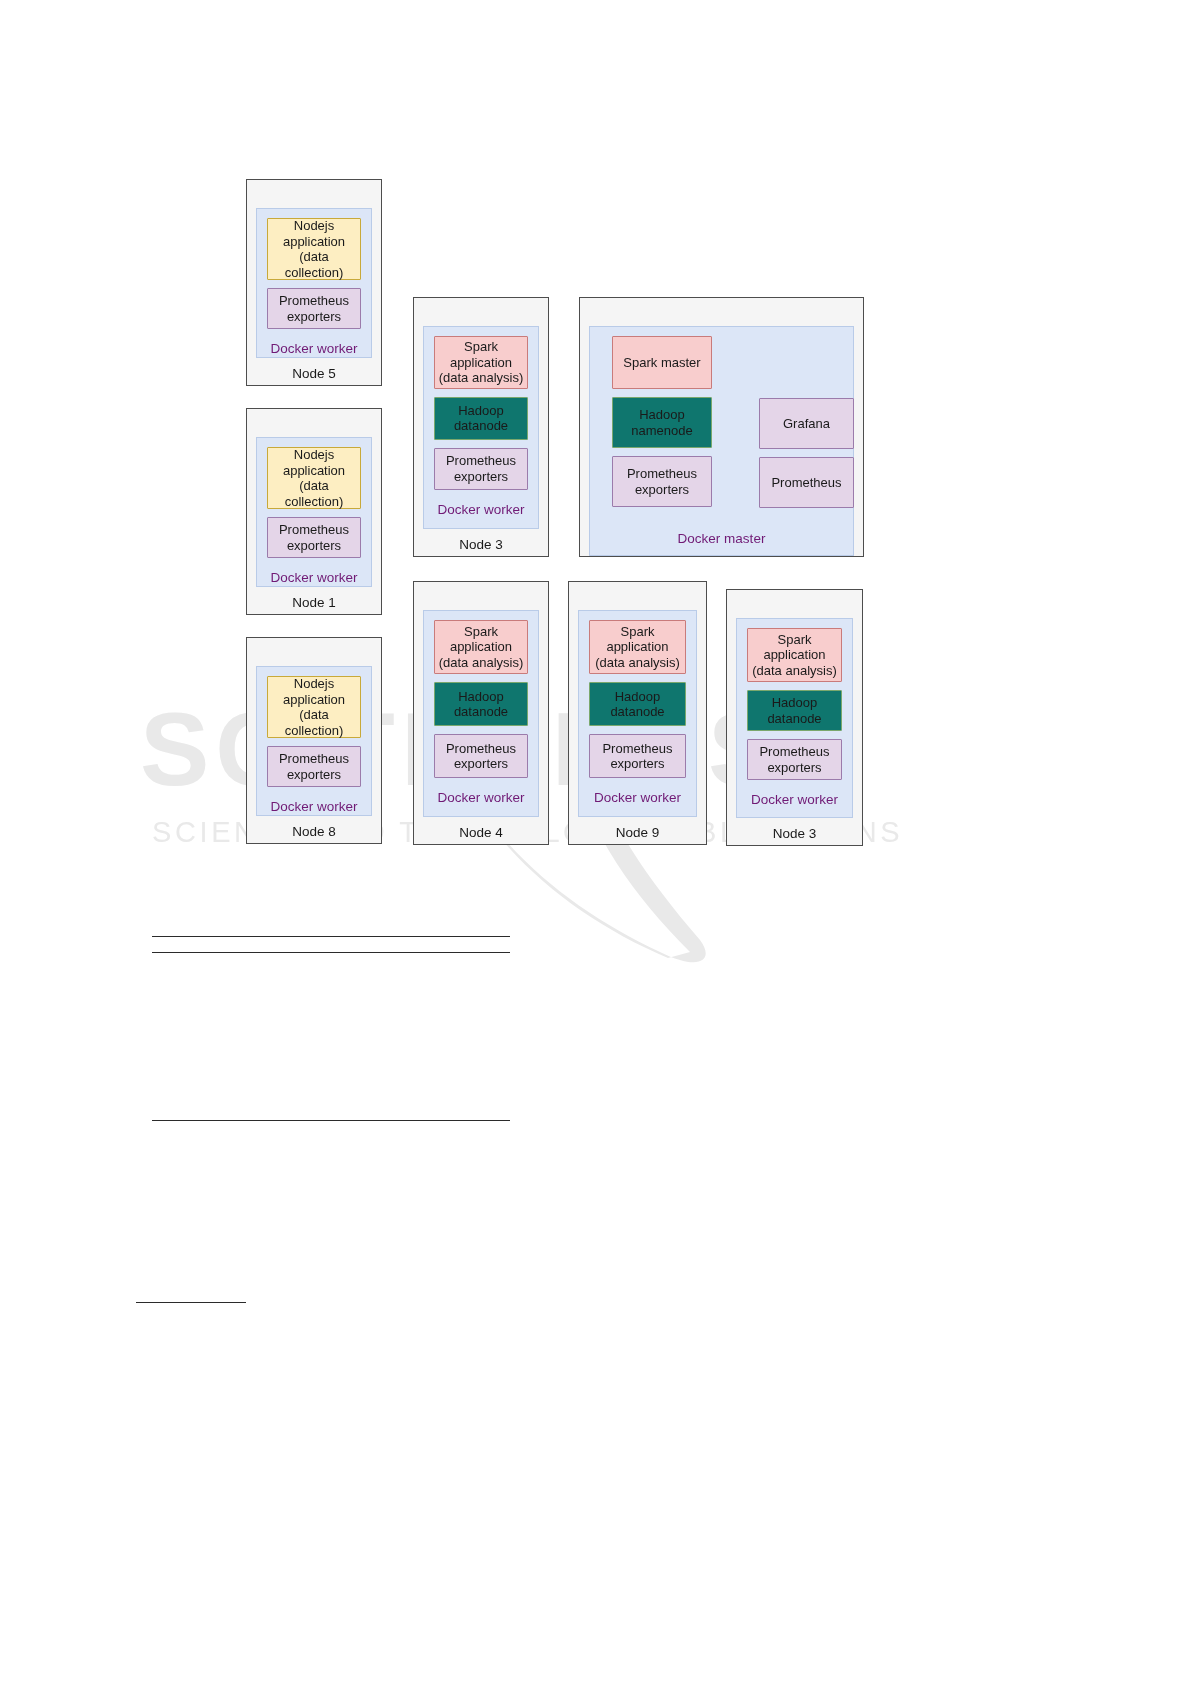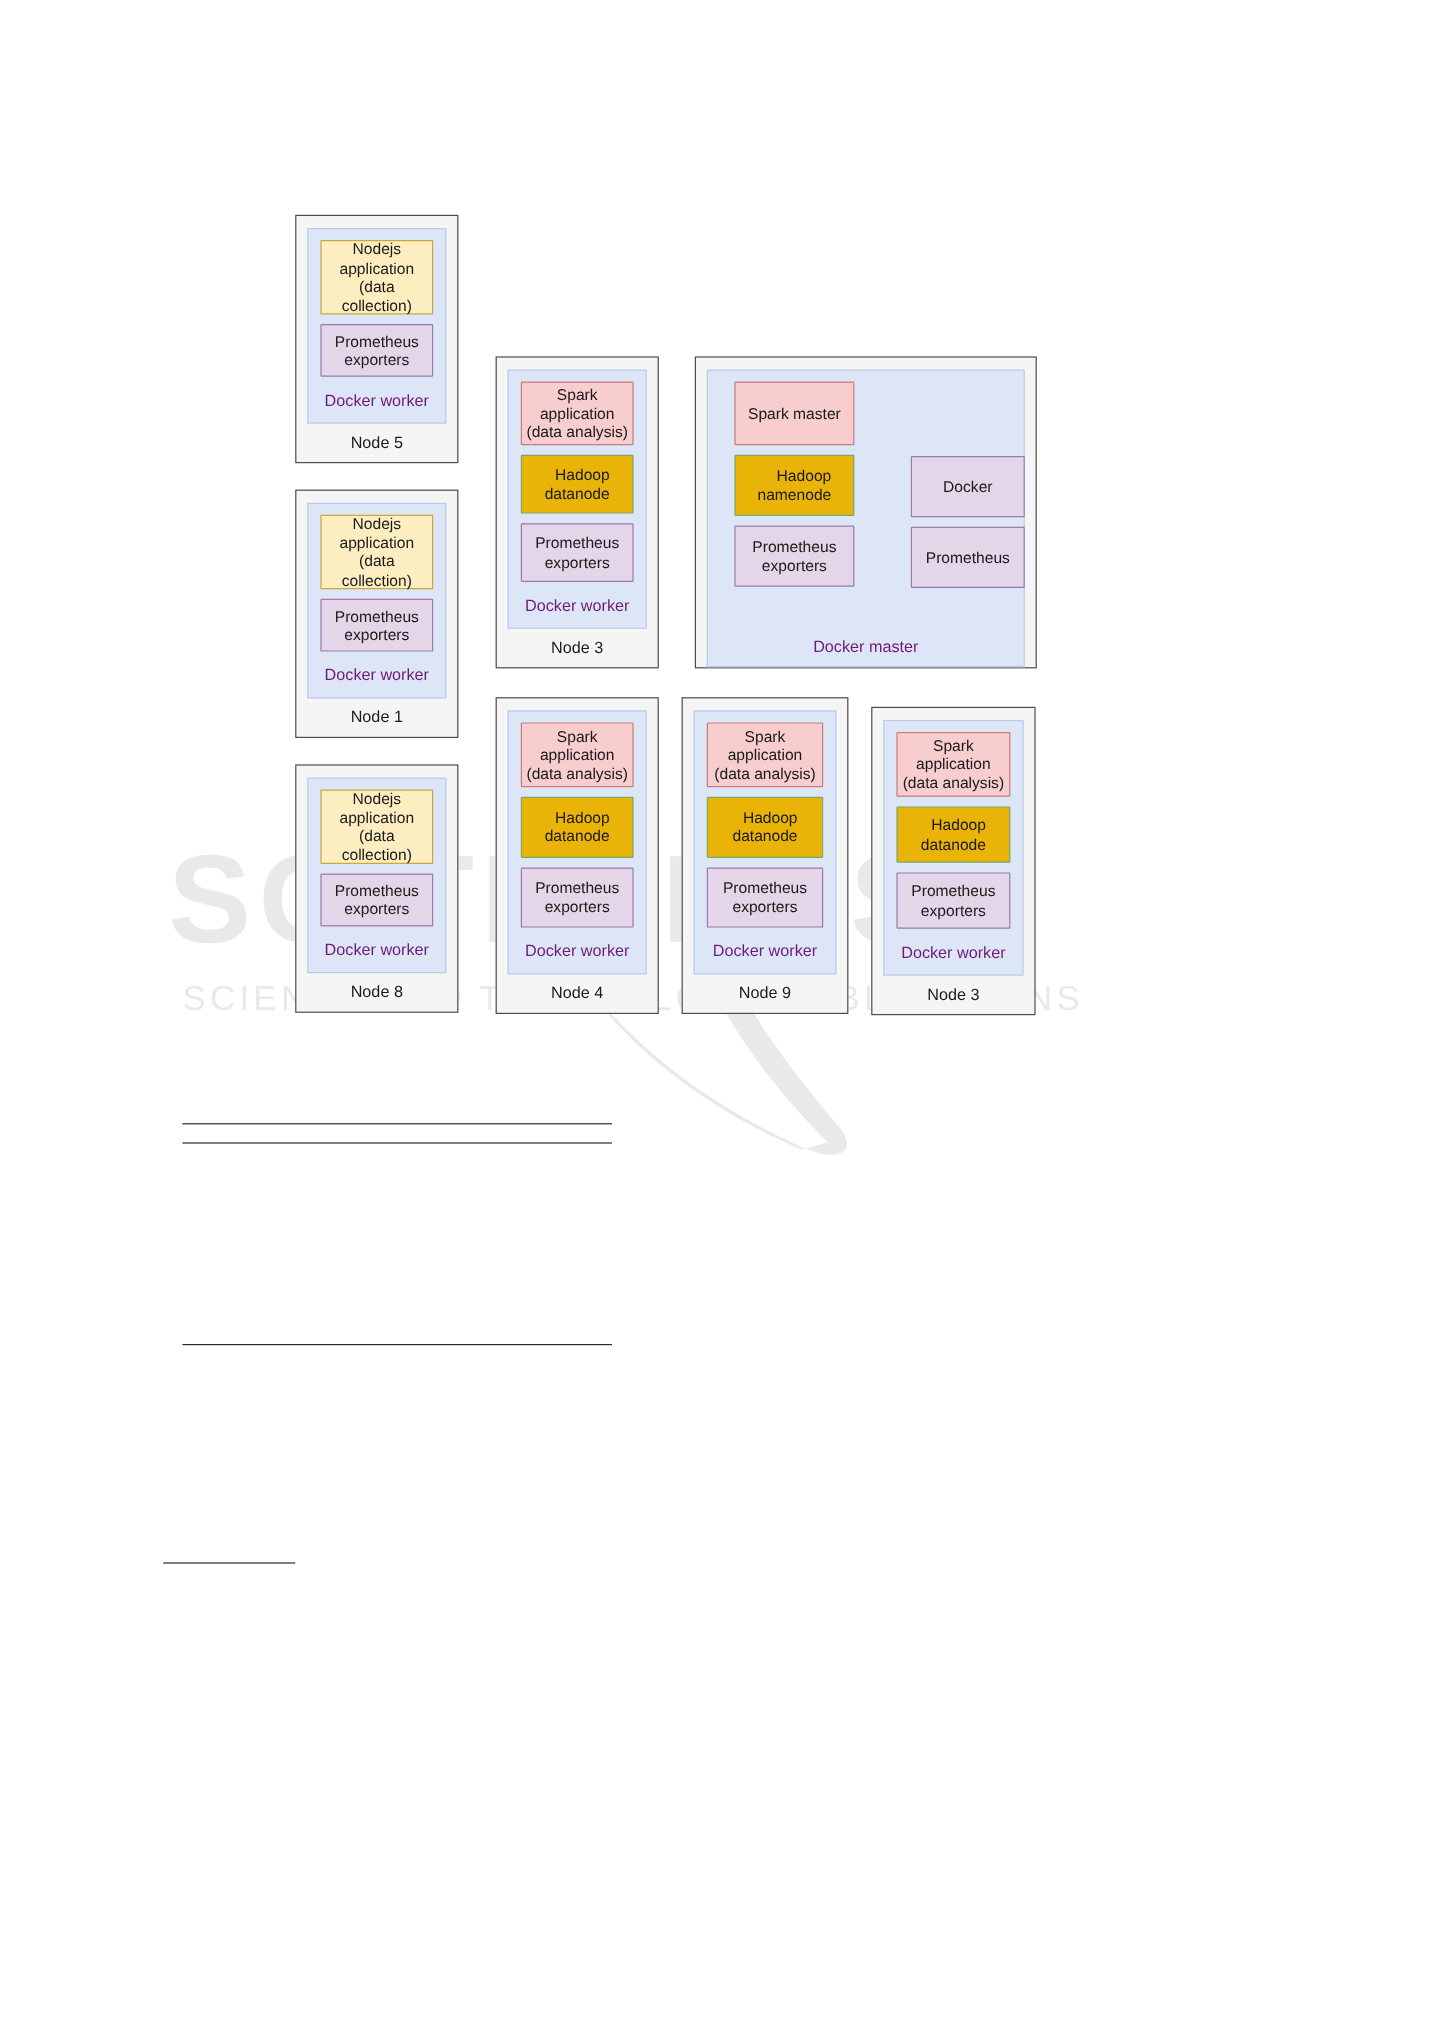--- a/index.html
+++ b/index.html
@@ -47,21 +47,21 @@
     border: 1.4px solid #4d4d4d;
     display: flex;
     flex-direction: column;
     align-items: stretch;
   }
   
   .docker {
     box-sizing: border-box;
     background: #dce6f7;
     border: 1px solid #b9cbe8;
-    margin: 10px 9px 0 9px;
+    margin: 28px 9px 0 9px;
     padding: 9px 10px 6px 10px;
     display: flex;
     flex-direction: column;
     gap: 8px;
     flex: 1 1 auto;
   }
   .docker.master-layout {
     display: block;
     position: relative;
     padding: 9px 8px 6px 12px;
@@ -92,21 +92,21 @@
     justify-content: center;
     text-align: center;
     font-size: 13px;
     line-height: 15.5px;
     padding: 4px 3px;
     white-space: pre-line;
   }
   .svc.nodejs     { background: #fdeec2; border-color: #c8a93a; }
   .svc.prometheus { background: #e4d5e8; border-color: #9b7bab; }
   .svc.spark      { background: #f8cdcd; border-color: #c97b7b; }
-  .svc.hadoop     { background: #eab308; border-color: #7aa86d; text-align: right; }
+  .svc.hadoop     { background: #0f766e; border-color: #7aa86d; }
 
   
   .mcol {
     position: absolute;
     display: flex;
     flex-direction: column;
     gap: 8px;
   }
 
   
@@ -190,21 +190,21 @@
 
       <div class="mcol" style="left:22px; top:9px; width:100px;">
         <div class="svc spark" style="height:53px;">Spark master</div>
         <div class="svc hadoop" style="height:51px;">Hadoop
 namenode</div>
         <div class="svc prometheus" style="height:51px;">Prometheus
 exporters</div>
       </div>
 
       <div class="mcol" style="left:169px; top:71px; width:95px;">
-        <div class="svc prometheus" style="height:51px;">Docker</div>
+        <div class="svc prometheus" style="height:51px;">Grafana</div>
         <div class="svc prometheus" style="height:51px;">Prometheus</div>
       </div>
       <div class="docker-label" style="position:absolute; left:0; right:0; bottom:4px;">Docker master</div>
     </div>
   </div>
 
   <div class="node" style="left:413px; top:581px; width:136px; height:264px;">
     <div class="docker" style="height:207px;">
       <div class="svc spark" style="height:54px;">Spark
 application

